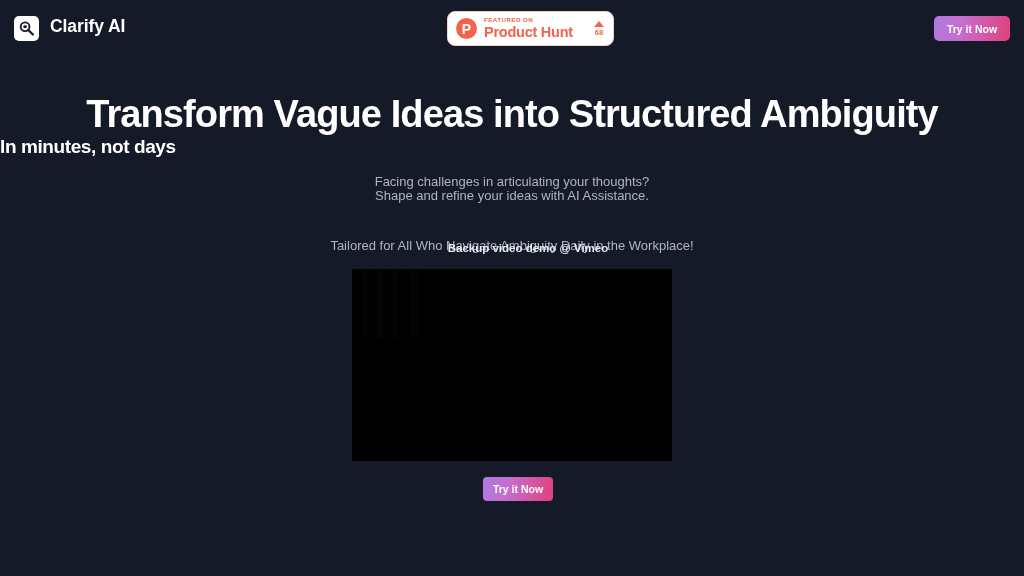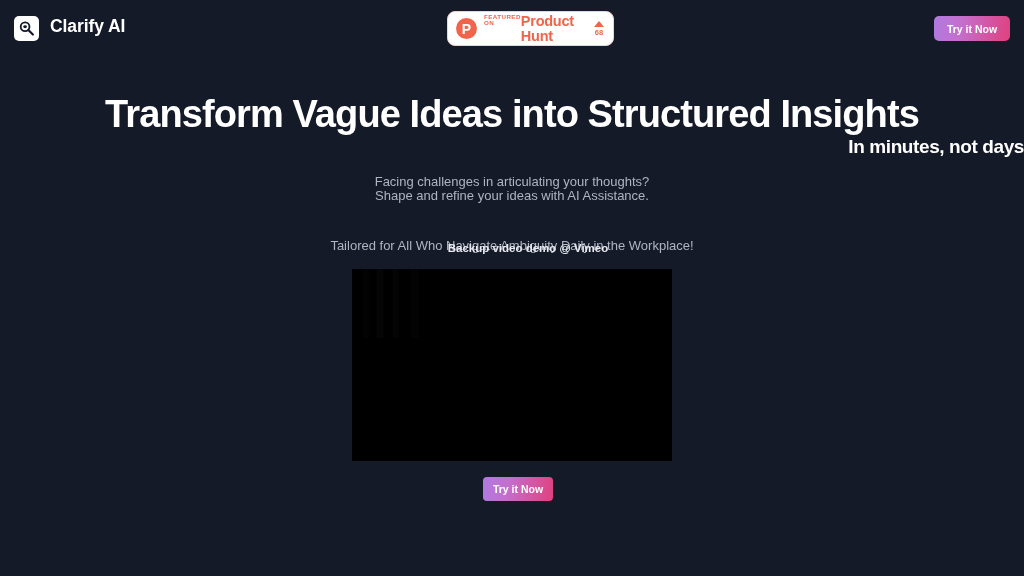--- a/index.html
+++ b/index.html
@@ -82,20 +82,21 @@
     font-size: 14px;
     font-weight: bold;
     display: flex;
     align-items: center;
     justify-content: center;
     line-height: 1;
     flex: 0 0 auto;
   }
   .ph-text {
     display: flex;
+    flex-direction: column;
     justify-content: center;
     flex: 1 1 auto;
     line-height: 1;
   }
   .ph-featured {
     color: #f1644b;
     font-size: 6.2px;
     font-weight: bold;
     letter-spacing: 0.45px;
     margin-bottom: 2px;
@@ -172,21 +173,21 @@
     font-size: 38px;
     font-weight: bold;
     letter-spacing: -0.9px;
     line-height: 1;
   }
   .hero-sub {
     position: absolute;
     top: 120px;
     left: 0;
     width: 1024px;
-    text-align: right;
+    text-align: left;
     color: #ffffff;
     font-size: 19px;
     font-weight: bold;
     letter-spacing: -0.4px;
     line-height: 1.2;
   }
 
   .lead {
     position: absolute;
     left: 0;
@@ -281,21 +282,21 @@
       <span class="ph-title">Product Hunt</span>
     </span>
     <span class="ph-votes">
       <span class="ph-caret"></span>
       <span class="ph-count">68</span>
     </span>
   </a>
 
   <button class="cta cta-header">Try it Now</button>
 
-  <h1 class="hero-title">Transform Vague Ideas into Structured Insights</h1>
+  <h1 class="hero-title">Transform Vague Ideas into Structured Ambiguity</h1>
   <h2 class="hero-sub">In minutes, not days</h2>
 
   <p class="lead lead-1">Facing challenges in articulating your thoughts?</p>
   <p class="lead lead-2">Shape and refine your ideas with AI Assistance.</p>
   <p class="lead lead-3">Tailored for All Who Navigate Ambiguity Daily in the Workplace!</p>
 
   <a class="lead-bold">Backup video demo @ Vimeo</a>
 
   <div class="video-frame">
     <div class="video-noise"></div>

